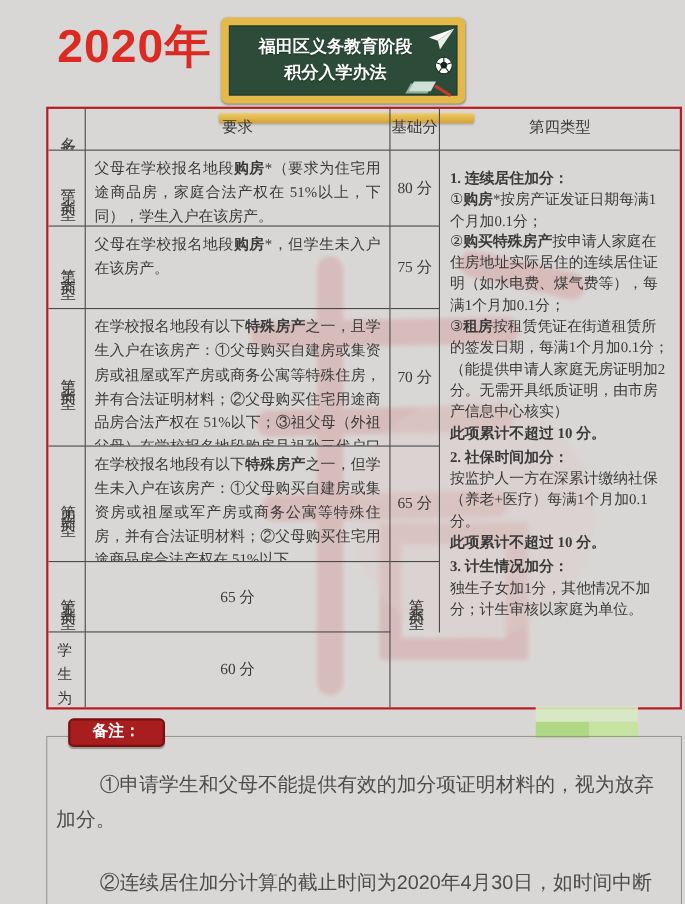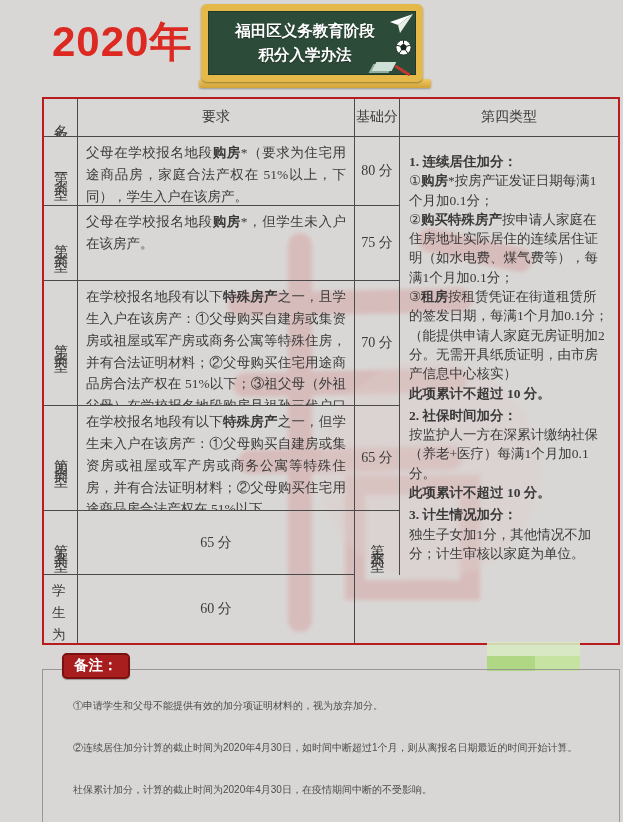--- a/index.html
+++ b/index.html
@@ -9,21 +9,21 @@
     font-family:"Liberation Sans", sans-serif;
   }
   
   .year{
     position:absolute;left:52px;top:14px;
     font-size:42px;font-weight:bold;color:#dc2a22;
     letter-spacing:1px;
   }
   .board-wrap{position:absolute;left:199px;top:4px;width:226px;}
   .board{
-    box-sizing:border-box;width:222px;height:78px;margin:0 auto;
+    box-sizing:border-box;width:222px;height:78px;margin:12px auto;
     background:#2d4b39;
     border:7px solid #e5b84a;border-radius:6px;
     box-shadow:inset 0 0 0 1px #1f382a, 0 1px 2px rgba(0,0,0,.35);
     position:relative;
   }
   .board-text{
     position:absolute;left:0;right:14px;top:8px;
     text-align:center;color:#ffffff;font-weight:bold;
     font-size:15.5px;line-height:1.55;
     text-shadow:0 1px 1px rgba(0,0,0,.4);
@@ -79,29 +79,29 @@
   .watermark{position:absolute;left:0;top:0;pointer-events:none;}
   
   .notes-box{
     position:absolute;left:42px;top:669px;width:578px;height:170px;
     box-sizing:border-box;border:1px solid #9a9896;
   }
   .notes-badge{
     position:absolute;left:62px;top:653px;
     background:#a81d1d;border:2px solid #7c1010;border-radius:5px;
     color:#ffffff;font-weight:bold;font-size:14.5px;
-    padding:3px 10px 4px;line-height:1;
+    padding:3px 20px 4px;line-height:1;
     box-shadow:0 1px 1px rgba(0,0,0,.3);
   }
   .green-hl{position:absolute;left:487px;top:642px;width:93px;height:29px;}
   .green-hl .g1{height:14px;background:#d7e9c2;opacity:.9;}
   .green-hl .g2{height:15px;background:linear-gradient(90deg,#afd784 0 52%,#c6e3a2 52% 100%);}
   .note-p{
     margin:0 18px 24px 8px;padding:0;
-    font-size:10px;color:#4c4c4c;line-height:1.8;
+    font-size:18px;color:#4c4c4c;line-height:1.8;
     text-indent:2.2em;
   }
   .note-p.first{margin-top:27px;}
 </style>
 </head>
 <body>
 
 <div class="year">2020年</div>
 
 <div class="board-wrap">

